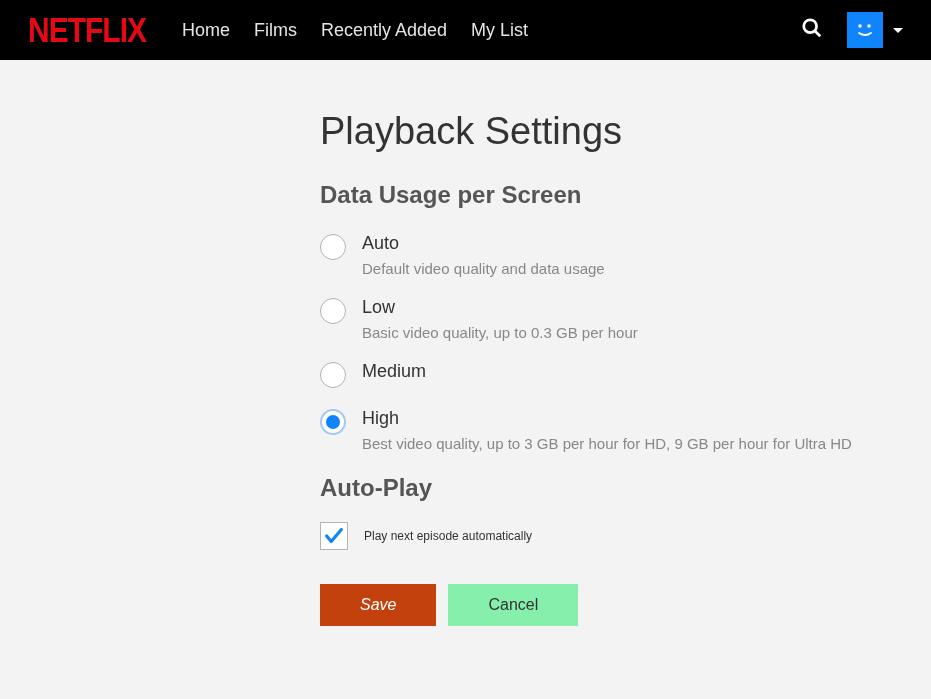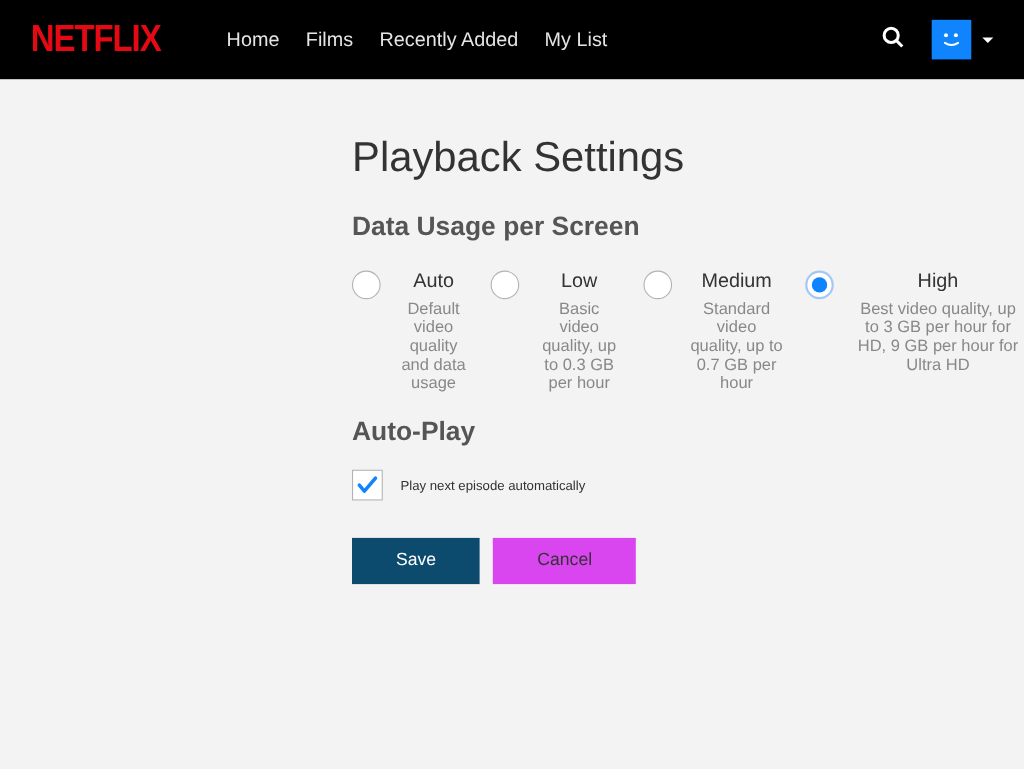--- a/index.html
+++ b/index.html
@@ -9,39 +9,38 @@
     }
     body {
       font-family: -apple-system, BlinkMacSystemFont, "Segoe UI", Helvetica, Arial, sans-serif;
       background: #f3f3f3;
       width: 931px;
       height: 699px;
       overflow: hidden;
     }
     .header {
       background: #000;
-      height: 72px;
+      height: 60px;
       display: flex;
       align-items: center;
       padding: 0 28px;
     }
     .logo {
       color: #e50914;
       font-weight: 900;
       font-size: 30px;
       letter-spacing: -1px;
       font-family: Arial, sans-serif;
       transform: scaleY(1.15);
       margin-right: 36px;
     }
     .nav {
       display: flex;
       gap: 24px;
       flex: 1;
-      margin-left: 24px;
     }
     .nav-item {
       color: #e5e5e5;
       font-size: 18px;
       cursor: pointer;
     }
     .header-right {
       display: flex;
       align-items: center;
       gap: 24px;
@@ -86,23 +85,22 @@
       font-weight: 700;
       color: #555;
       margin-bottom: 24px;
     }
     .section-title.autoplay {
       margin-top: 22px;
       margin-bottom: 20px;
     }
     .radio-group {
       display: flex;
-      flex-direction: row;
+      flex-direction: column;
       gap: 20px;
-      text-align: center;
     }
     .radio-option {
       display: flex;
       align-items: flex-start;
       gap: 16px;
       cursor: pointer;
     }
     .radio-circle {
       width: 26px;
       height: 26px;
@@ -164,25 +162,26 @@
       gap: 12px;
       margin-top: 34px;
     }
     .btn {
       padding: 12px 40px;
       font-size: 16px;
       border: none;
       cursor: pointer;
     }
     .btn-primary {
-      background: #0c4a6e;
+      background: #c2410c;
       color: #fff;
+      font-style: italic;
     }
     .btn-secondary {
-      background: #d946ef;
+      background: #86efac;
       color: #333;
     }
   </style>
 </head>
 <body>
 
 <div class="header">
   <div class="logo">NETFLIX</div>
   <div class="nav">
     <div class="nav-item">Home</div>
@@ -229,21 +228,20 @@
       <div class="radio-content">
         <div class="radio-label">Low</div>
         <div class="radio-desc">Basic video quality, up to 0.3 GB per hour</div>
       </div>
     </div>
 
     <div class="radio-option">
       <div class="radio-circle"></div>
       <div class="radio-content">
         <div class="radio-label">Medium</div>
-        <div class="radio-desc">Standard video quality, up to 0.7 GB per hour</div>
       </div>
     </div>
 
     <div class="radio-option">
       <div class="radio-circle selected">
         <div class="radio-dot"></div>
       </div>
       <div class="radio-content">
         <div class="radio-label">High</div>
         <div class="radio-desc">Best video quality, up to 3 GB per hour for HD, 9 GB per hour for Ultra HD</div>

